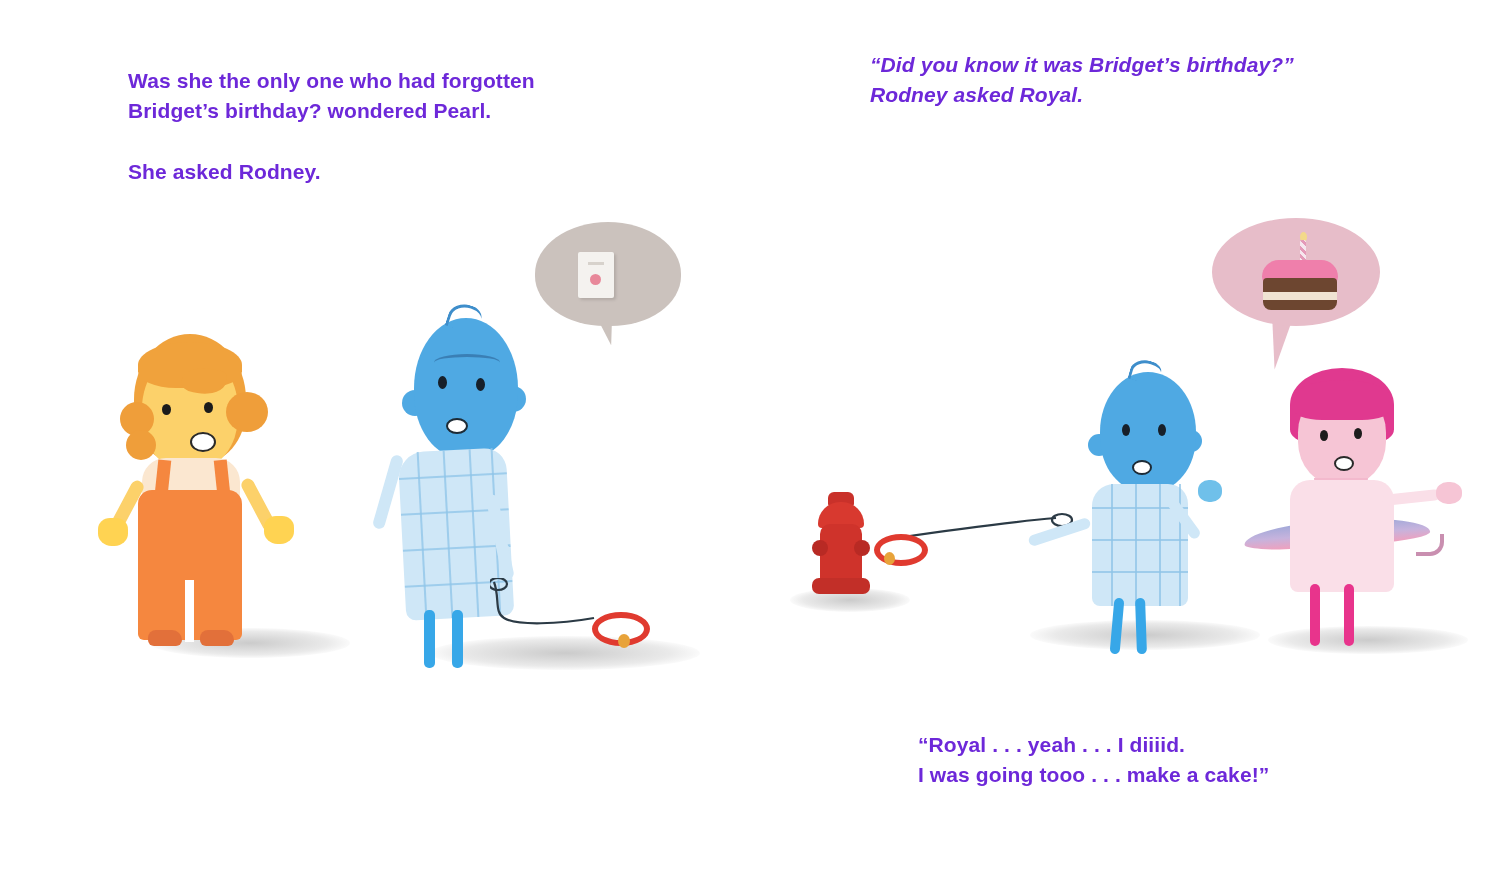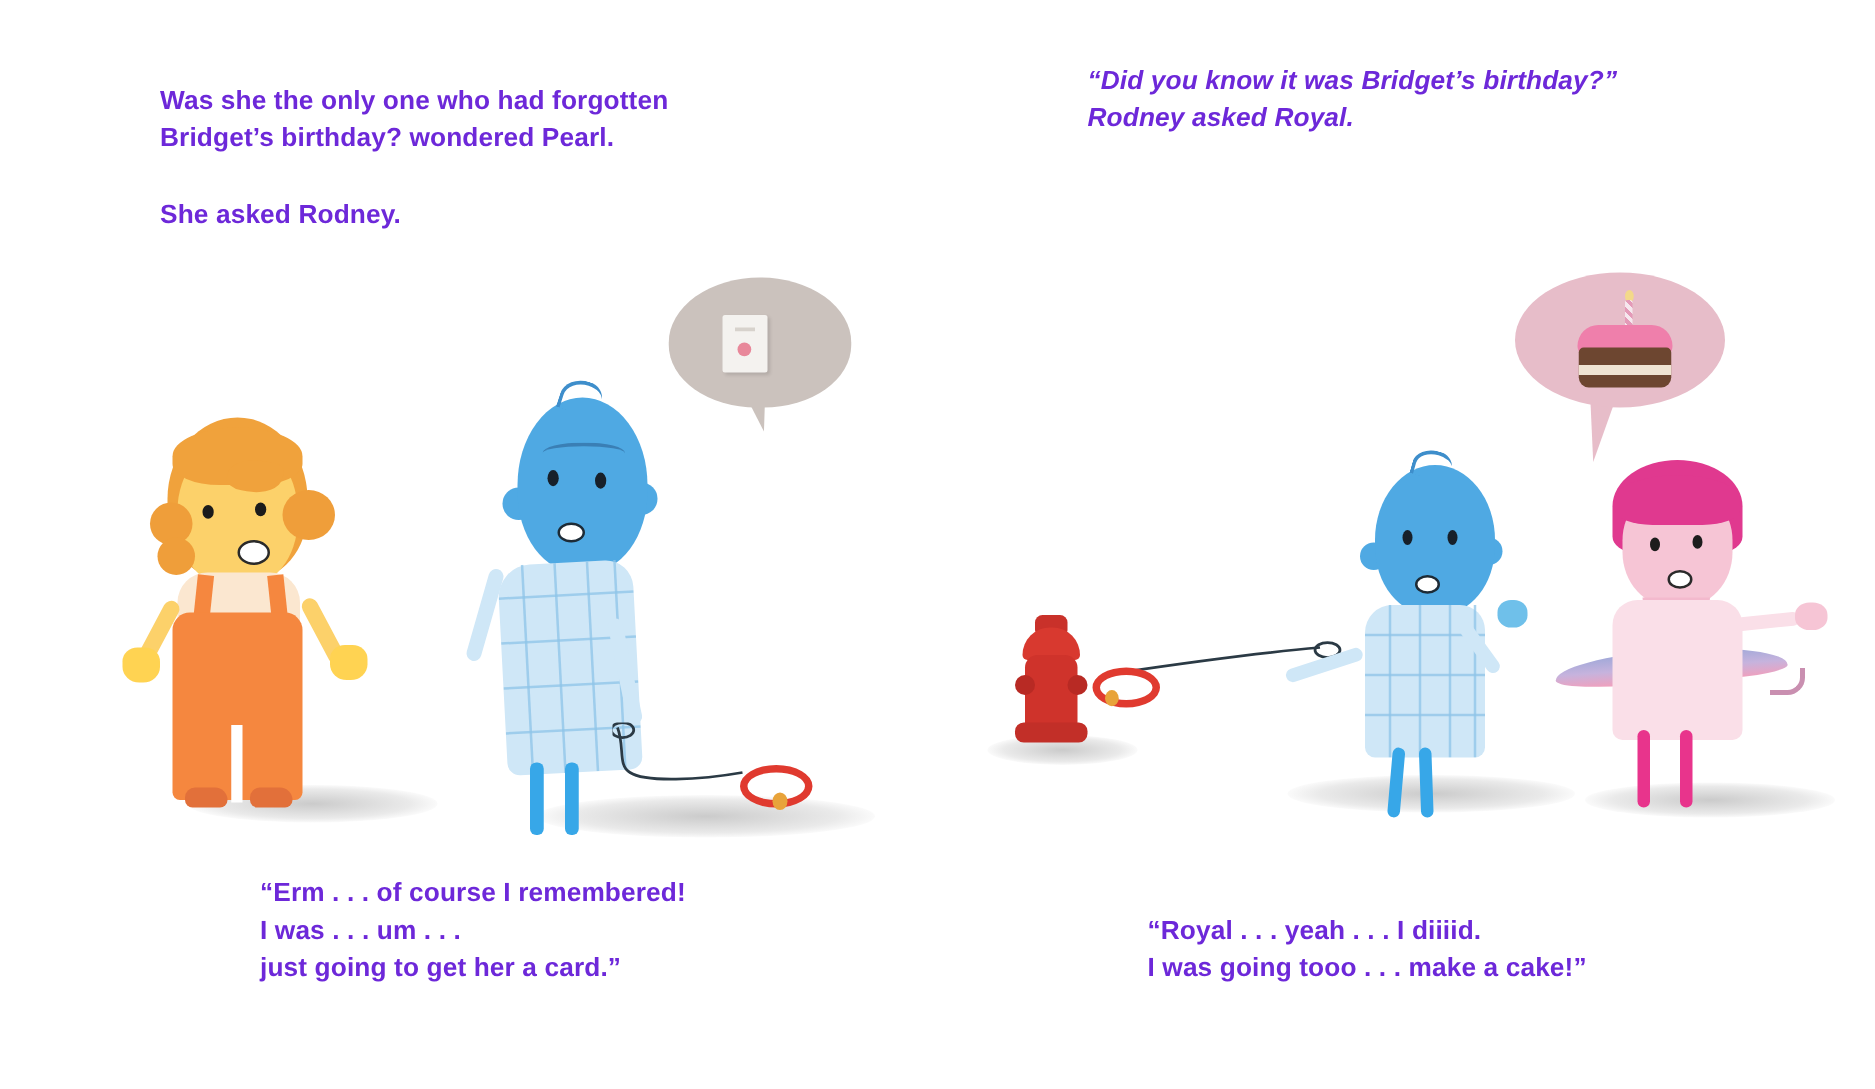--- a/index.html
+++ b/index.html
@@ -385,23 +385,20 @@
 
 <div class="page">
 
   <div class="spread-half left-half">
 
     <div class="text-block" id="left-top-text">Was she the only one who had forgotten
 Bridget’s birthday? wondered Pearl.
 
 She asked Rodney.</div>
 
-    <div class="text-block" id="left-bottom-text">“Erm . . . of course I remembered!
-I was . . . um . . .
-just going to get her a card.”</div>
 
     <div class="shadow" style="left:150px; top:628px; width:200px; height:30px;"></div>
     <div class="shadow" style="left:430px; top:636px; width:270px; height:34px;"></div>
 
     <div class="illus" id="pearl">
       <div class="hair-back"></div>
       <div class="face"></div>
       <div class="fringe"></div>
       <div class="fringe2"></div>
       <div class="bun l"></div>

